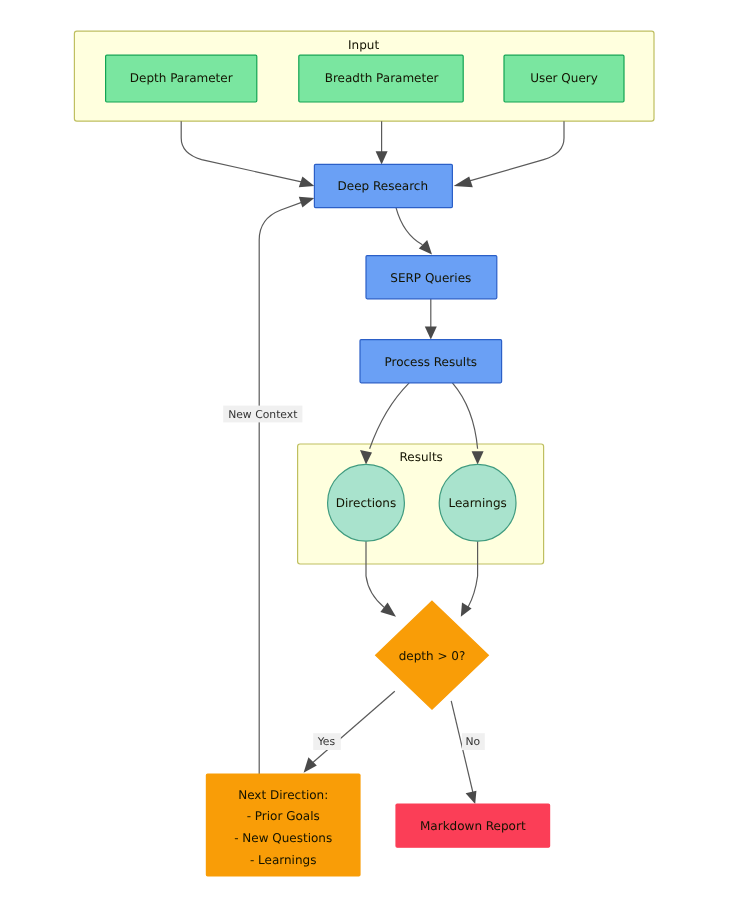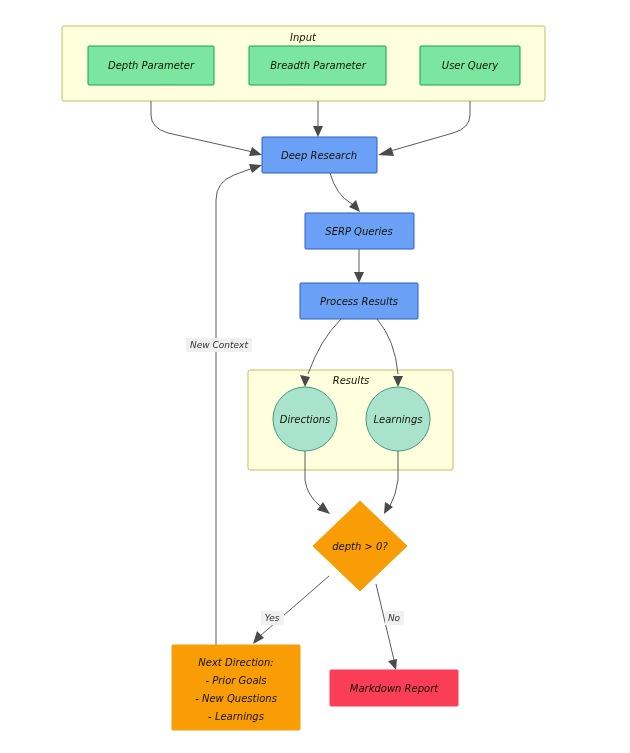--- a/index.html
+++ b/index.html
@@ -10,21 +10,20 @@
   body {
     width: 630px;
     height: 753px;
     font-family: "DejaVu Sans", "Liberation Sans", sans-serif;
     overflow: hidden;
   }
   #diagram-root {
     position: relative;
     width: 630px;
     height: 753px;
-    font-style: italic;
   }
   svg#flow {
     position: absolute;
     top: 0;
     left: 0;
     width: 630px;
     height: 753px;
   }
   .node-label {
     font-size: 10px;

